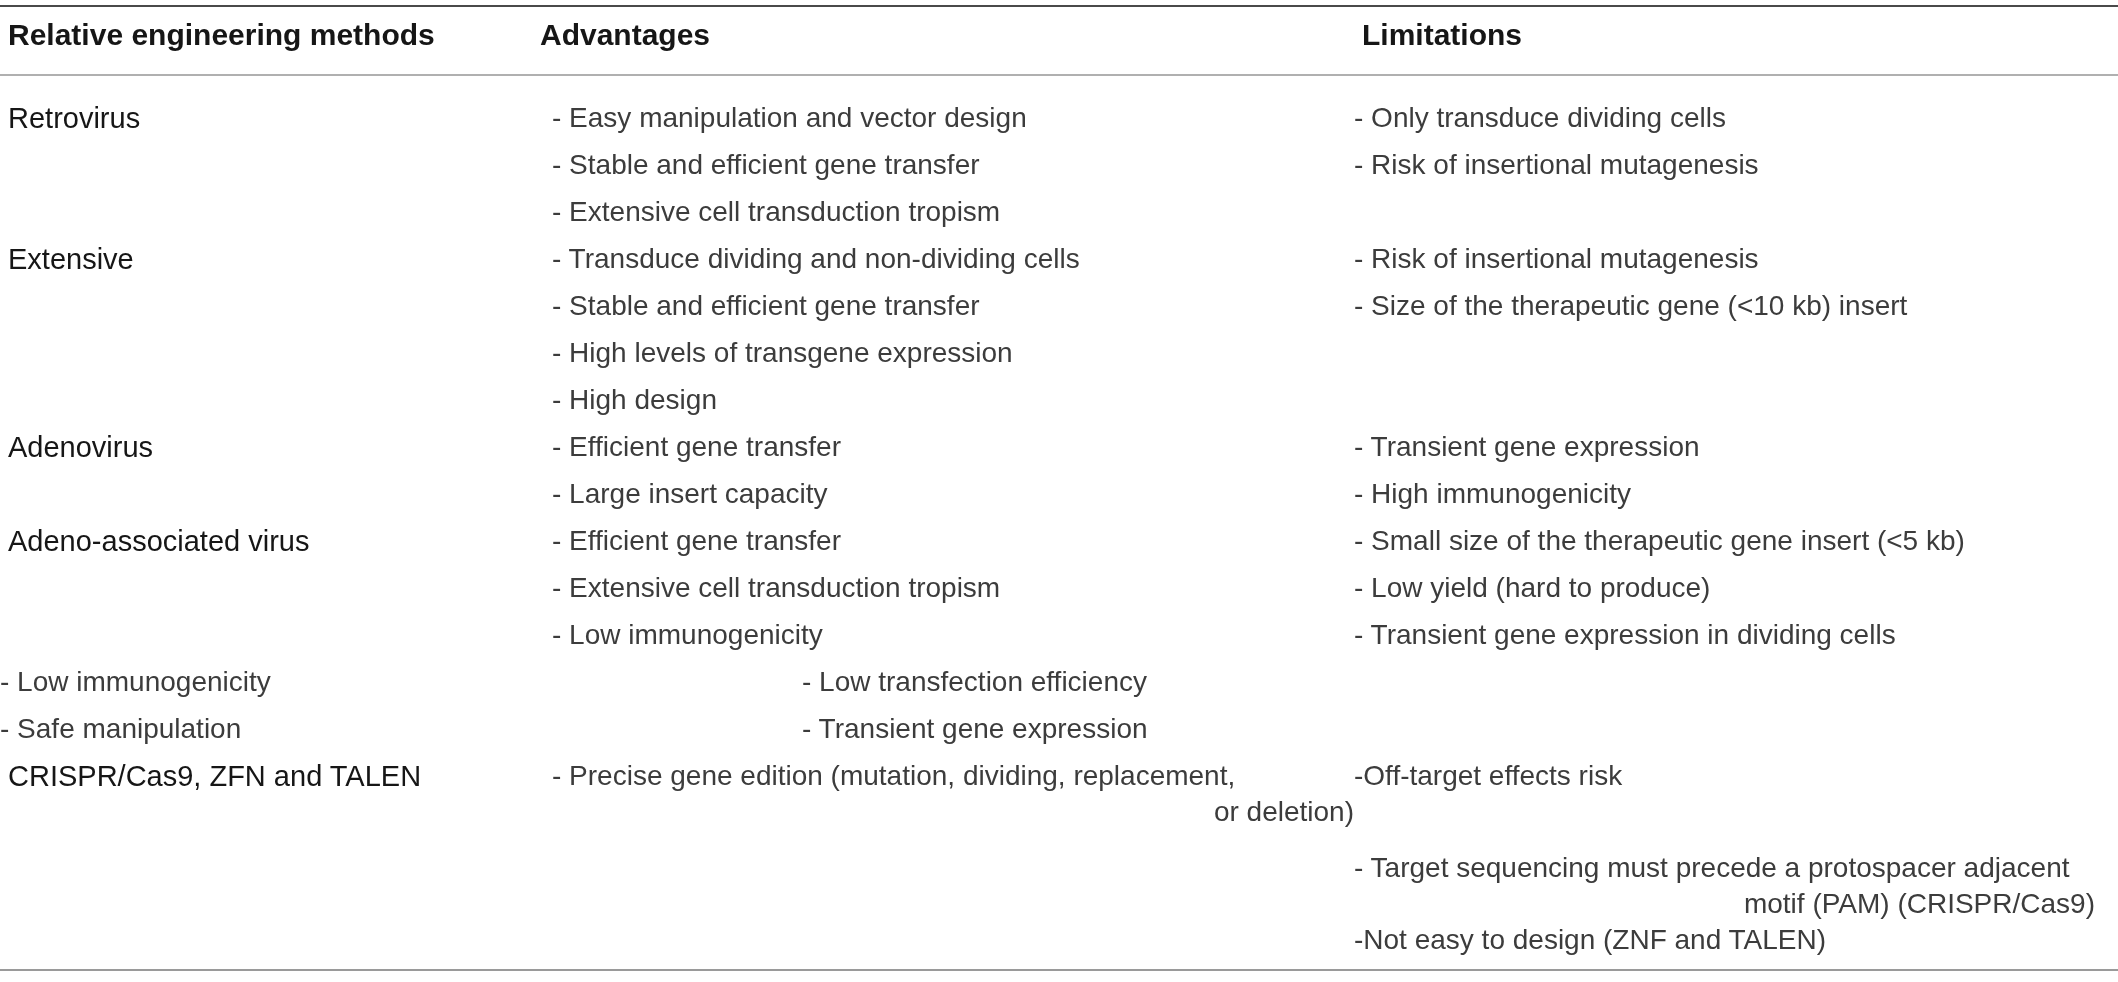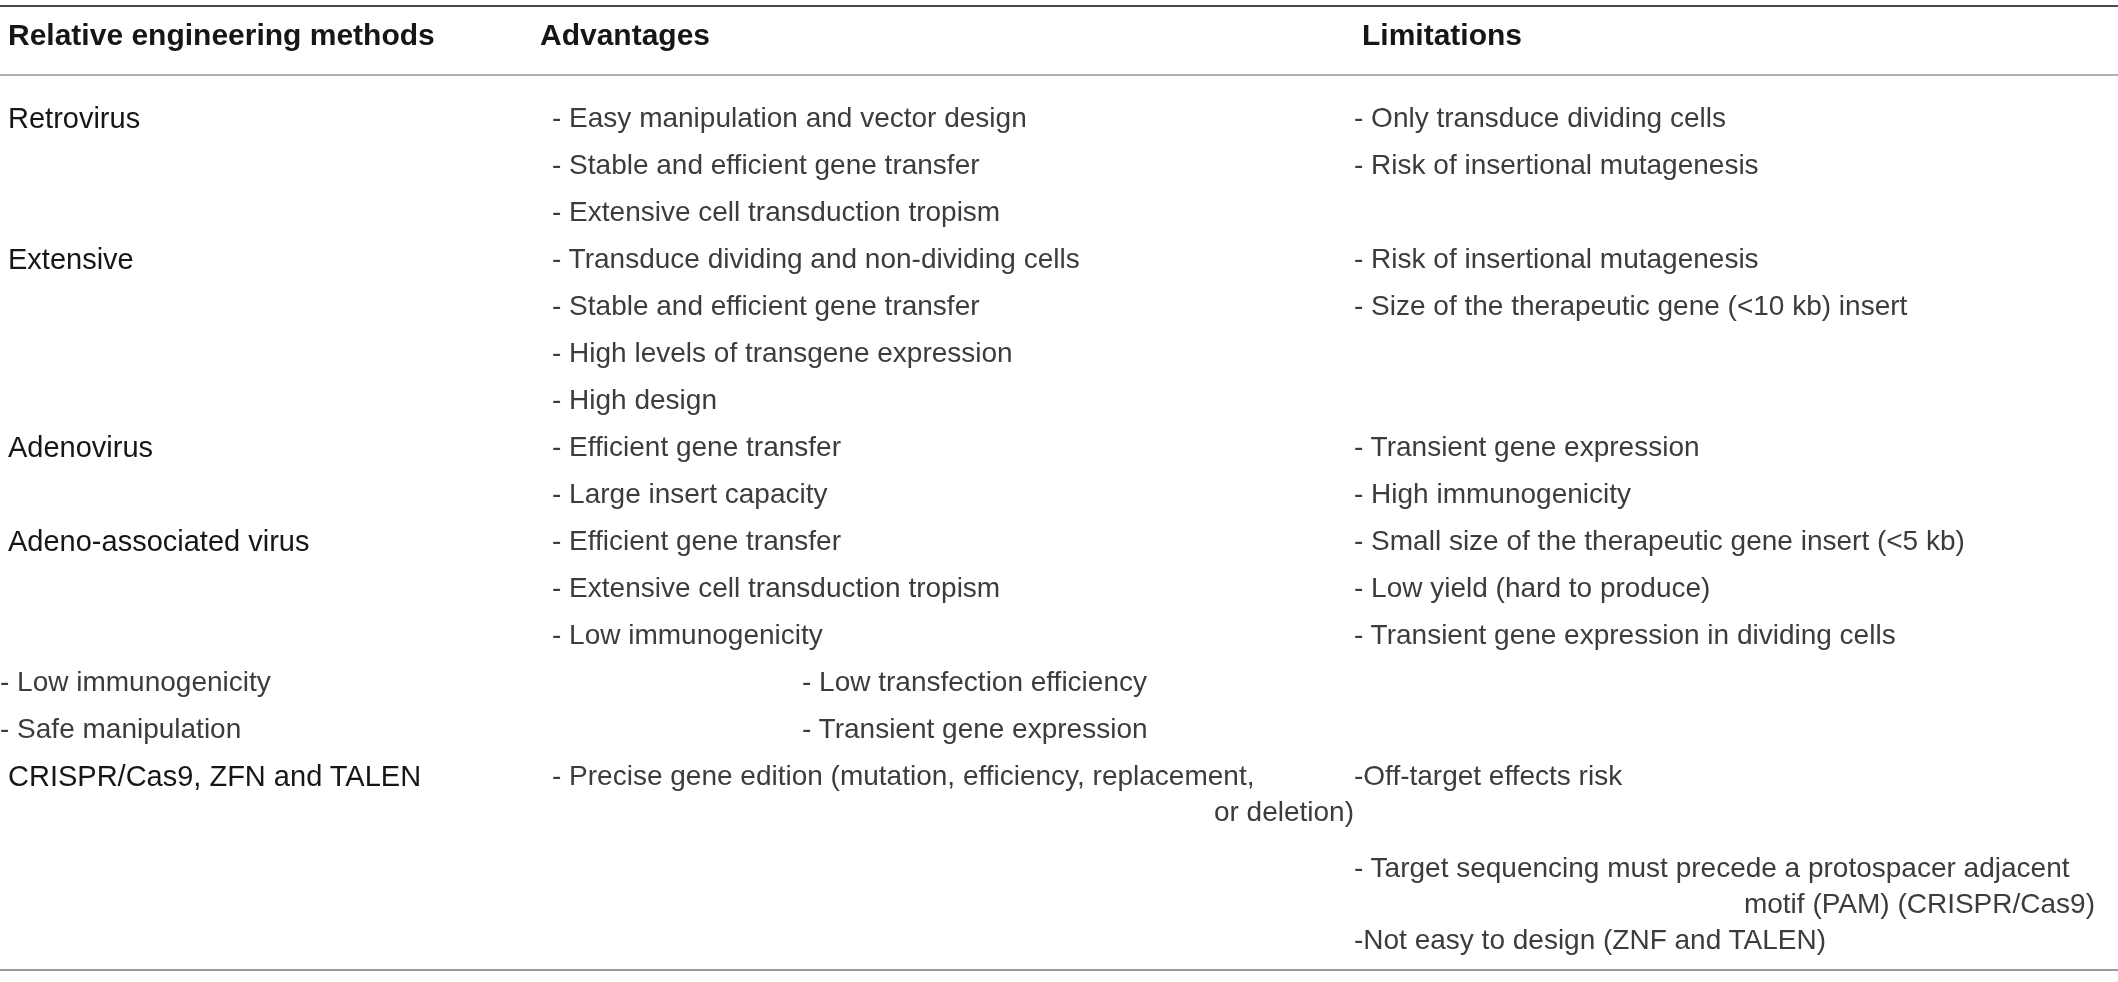--- a/index.html
+++ b/index.html
@@ -206,21 +206,21 @@
             <div class="line">- Transient gene expression</div>
           </div>
         </div>
       </div>
       <div class="t-row">
         <div class="rc rc1">
           <div class="method">CRISPR/Cas9, ZFN and TALEN</div>
         </div>
         <div class="rc rc2">
           <div class="item">
-            <div class="line">- Precise gene edition (mutation, efficiency, replacement,</div>
+            <div class="line">- Precise gene edition (mutation, dividing, replacement,</div>
             <div class="line cont">or deletion)</div>
           </div>
         </div>
         <div class="rc rc3">
           <div class="item">
             <div class="line">-Off-target effects risk</div>
           </div>
           <div class="gap-spacer"></div>
           <div class="item">
             <div class="line">- Target sequencing must precede a protospacer adjacent</div>

